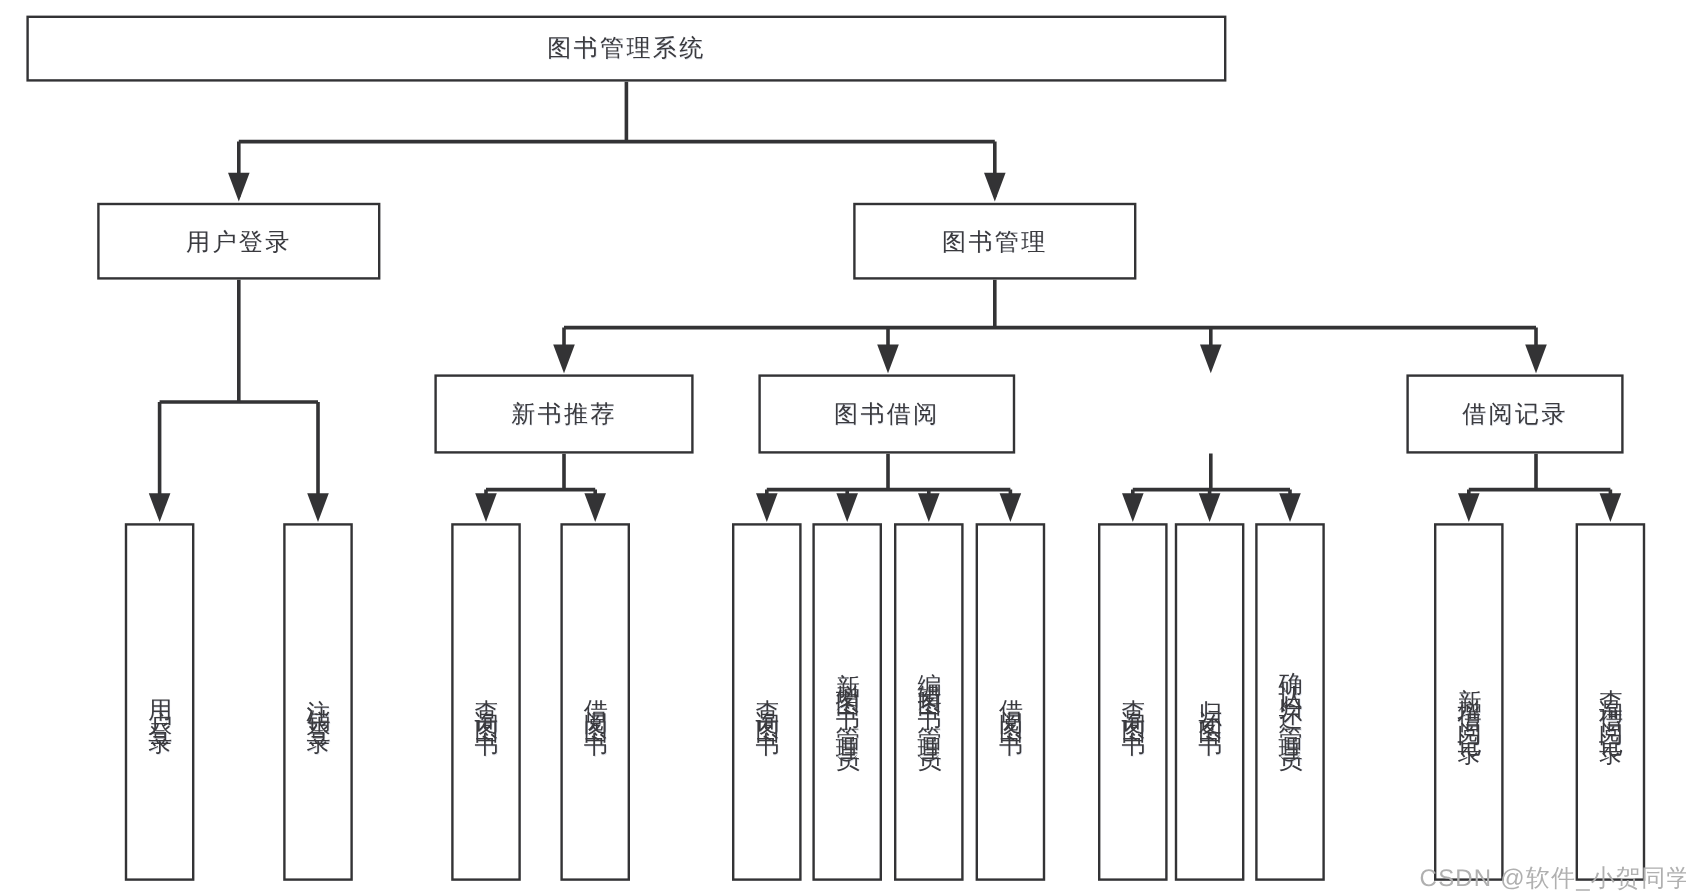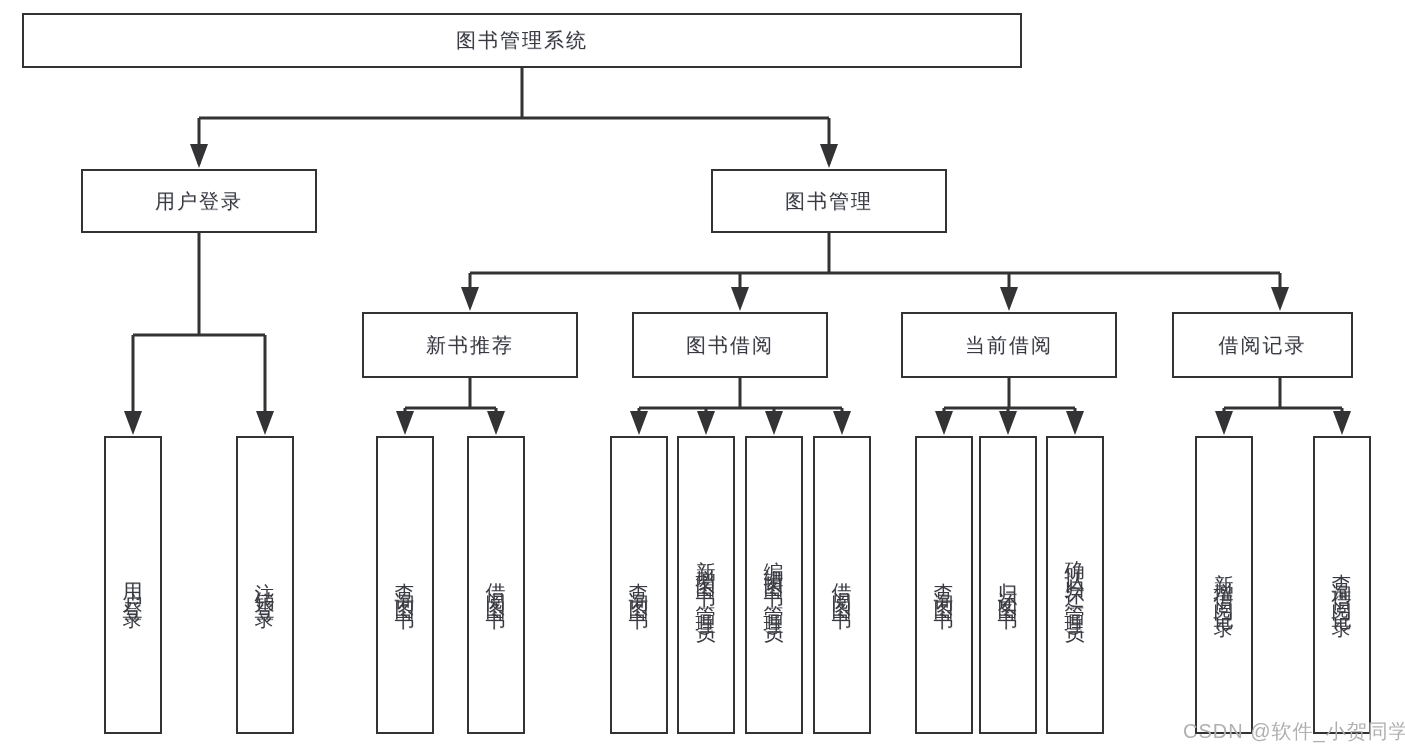--- a/index.html
+++ b/index.html
@@ -87,25 +87,22 @@
   <div class="node" style="left:81px;top:169px;width:236px;height:64px">
     <span class="lbl">用户登录</span>
   </div>
   <div class="node" style="left:362px;top:312px;width:216px;height:66px">
     <span class="lbl">新书推荐</span>
   </div>
 
   <div class="node" style="left:711px;top:169px;width:236px;height:64px">
     <span class="lbl">图书管理</span>
   </div>
-  <div class="node" style="left:632px;top:312px;width:196px;height:66px">
+  <div class="node" style="left:632px;top:312px;width:214px;height:66px">
     <span class="lbl">图书借阅</span>
-  </div>
-  <div class="node" style="left:901px;top:312px;width:216px;height:66px">
-    <span class="lbl">当前借阅</span>
   </div>
   <div class="node" style="left:1172px;top:312px;width:181px;height:66px">
     <span class="lbl">借阅记录</span>
   </div>
 
   <div class="node vert" style="left:104px;top:436px;width:58px;height:298px">
     <span class="lbl">用户登录</span>
   </div>
   <div class="node vert" style="left:236px;top:436px;width:58px;height:298px">
     <span class="lbl">注销登录</span>

